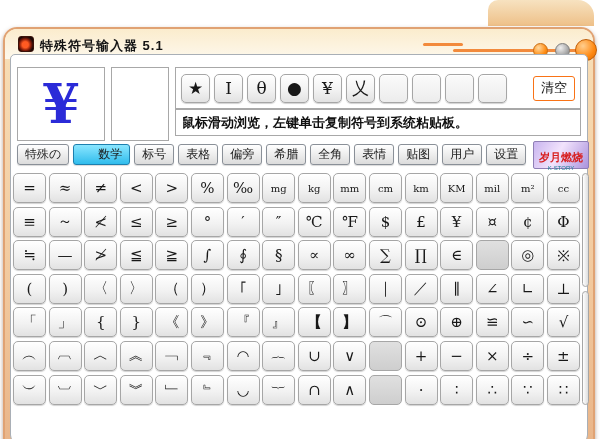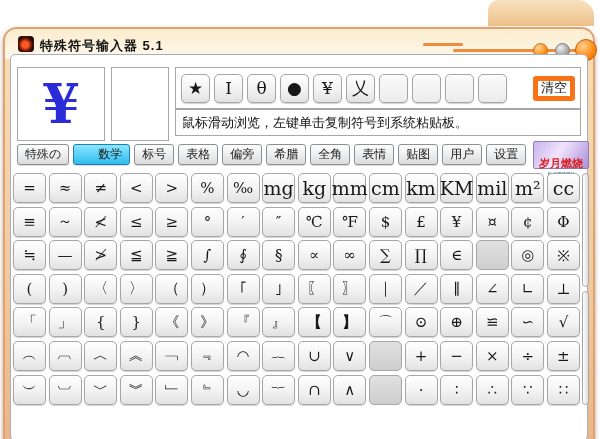--- a/index.html
+++ b/index.html
@@ -40,55 +40,55 @@
   .box { position:absolute; background:#fff; border:1px solid #a8a8a8; }
   .preview-1 { left:6px; top:12px; width:88px; height:74px;
     display:flex; align-items:center; justify-content:center; }
   .preview-symbol { font-family:"DejaVu Serif","Liberation Serif",serif;
     font-size:54px; font-weight:bold; color:#2b2bd8; line-height:1; }
   .preview-2 { left:100px; top:12px; width:58px; height:74px; }
 
   .recent-panel { left:164px; top:12px; width:406px; height:42px;
     display:flex; align-items:center; padding:0 5px; gap:4px; }
   .instr-bar { left:164px; top:54px; width:406px; height:27px;
-    display:flex; align-items:center; padding-left:6px; }
+    display:flex; align-items:center; padding-left:6px;font-weight:bold; }
   .instr-text { font-size:13px; color:#101010; }
 
   .sbtn { display:flex; align-items:center; justify-content:center;
     background:linear-gradient(#ffffff 0%,#f2f2f2 55%,#e2e2e2 100%);
     border:1px solid #a6a6a6; border-radius:5px;
     box-shadow:inset 0 1px 0 #ffffff, 0 1px 1px rgba(0,0,0,.18);
     font-family:"DejaVu Serif","Liberation Serif",serif; color:#181818; cursor:default; }
   .recent-btn { width:29px; height:29px; font-size:17px; flex:none; }
   .blankish { background:linear-gradient(#fbfbfb,#ececec); }
   .clear-btn { margin-left:auto; width:42px; height:25px; background:#fff;
-    border:5px solid #f97316; border-radius:3px; font-size:13px; color:#111;
+    border:1px solid #f97316; border-radius:3px; font-size:13px; color:#111;
     display:flex; align-items:center; justify-content:center;
     font-family:"Liberation Sans",sans-serif; }
 
   .tab-bar { position:absolute; left:6px; top:89px; width:512px; height:23px;
     display:flex; gap:4px; }
   .tab { padding:2px 7px; height:21px; display:flex; align-items:center;
     font-size:12px; font-weight:normal; color:#1a1a1a;
     background:linear-gradient(#ffffff,#dcdcdc); border:1px solid #8a9098;
     border-radius:3px; box-shadow:0 1px 1px rgba(0,0,0,.15); white-space:nowrap; }
   .tab.selected { background:linear-gradient(#8ae6ff,#30bcec);
     border-color:#1d7fae;padding-left:24px; }
 
   .promo { position:absolute; left:522px; top:86px; width:56px; height:28px;
     border:1px solid #8f7fb5; border-radius:2px; text-align:center;
     background:linear-gradient(120deg,#c9b5ef 0%,#f2e3fc 45%,#ab93dd 100%);
-    line-height:1; padding-top:12px; }
+    line-height:1; padding-top:6px; }
   .promo-title { font-size:11px; font-weight:bold; color:#d81e1e; letter-spacing:0; }
   .promo-sub { font-size:6px; color:#1d7f96; display:block; margin-top:1px; }
 
   .grid { position:absolute; left:2px; top:118px;
     display:grid; grid-template-columns:repeat(16,33px); column-gap:2.6px; row-gap:3.6px; }
   .cell { width:33px; height:30px; font-size:15px; }
-  .cell.unit { font-size:19px; }
+  .cell.unit { font-size:10px; }
   .cell.bold { font-weight:bold; }
   .cell.blank { background:linear-gradient(#e0e0e0,#cecece); box-shadow:none; }
 
   .strip { position:absolute; left:571px; width:7px;
     background:linear-gradient(90deg,#ffffff,#dedede); border:1px solid #a6a6a6;
     border-radius:4px; }
   .strip-top { top:118px; height:114px; }
   .strip-bot { top:236px; height:114px; }
 </style>
 </head>

